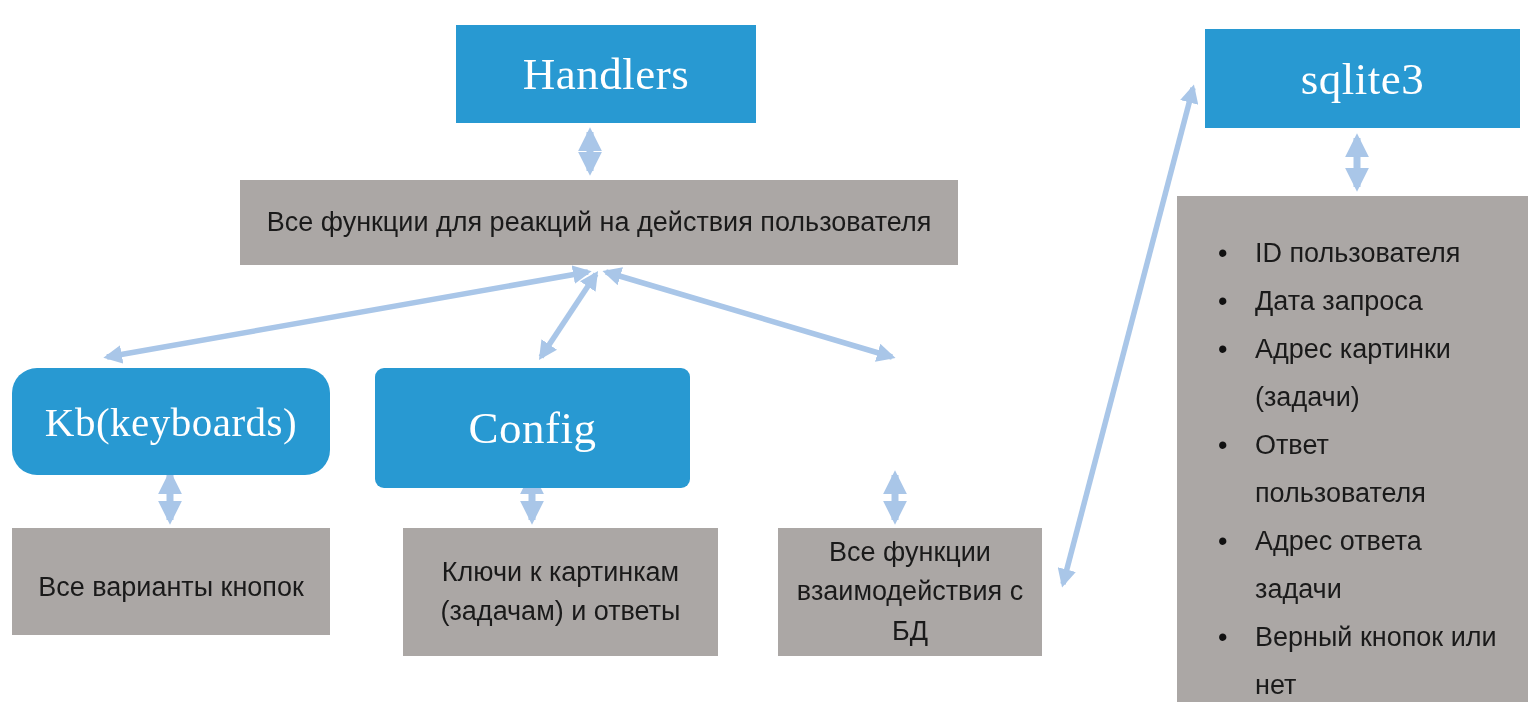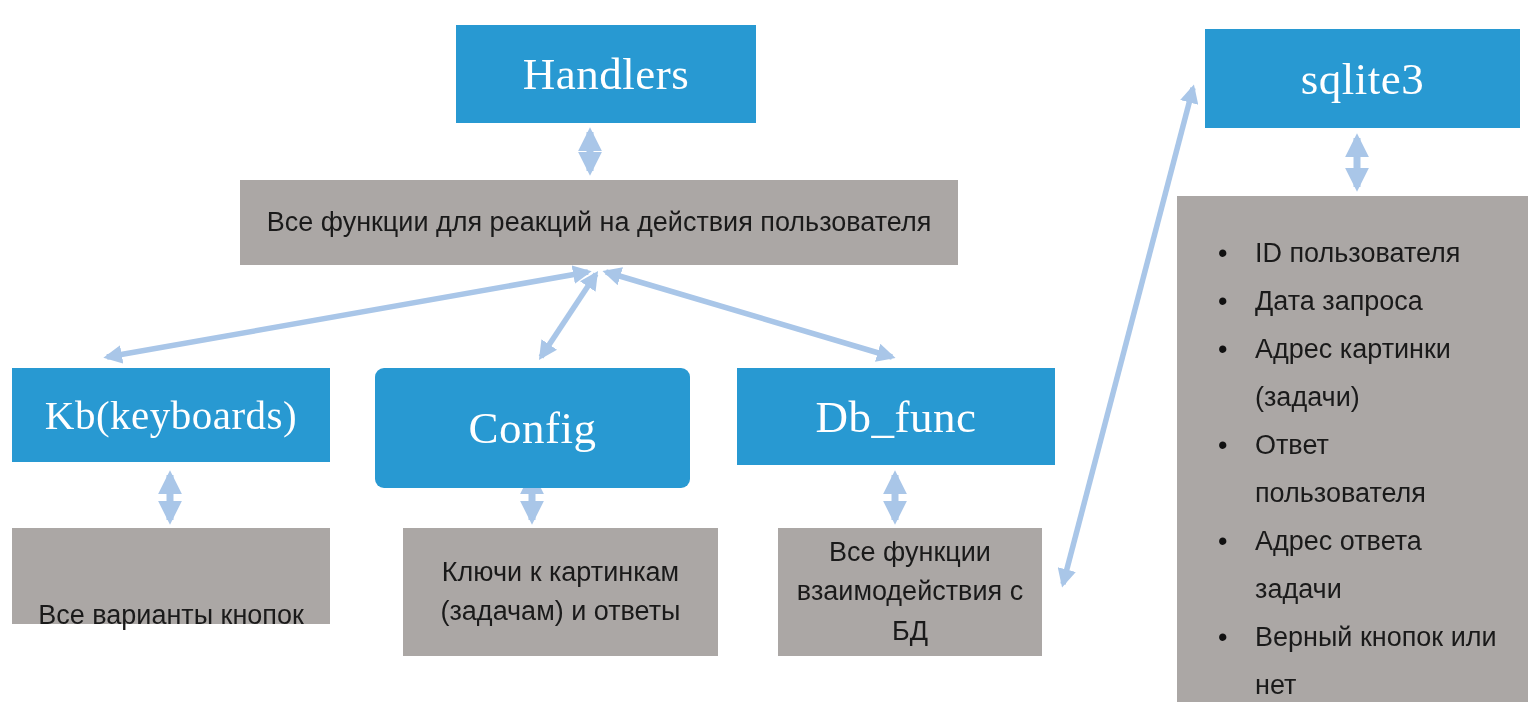--- a/index.html
+++ b/index.html
@@ -37,24 +37,24 @@
   }
   .multiline {
     white-space: pre-line;
     line-height: 1.45;
     margin-left: 28px;
   }
 
   
   #node-handlers      { left: 440px;  top: 25px;  width: 300px; height: 98px; margin-left: 16px; }
   #node-reactions     { left: 240px;  top: 180px; width: 718px; height: 85px; }
-  #node-kb            { left: 12px;   top: 368px; width: 318px; height: 94px; font-size: 41px; }
+  #node-kb            { left: 12px;   top: 368px; width: 318px; height: 107px; font-size: 41px; border-radius: 25px; }
   #node-config        { left: 375px;  top: 368px; width: 315px; height: 120px; border-radius: 9px; }
   #node-dbfunc        { left: 737px;  top: 368px; width: 318px; height: 97px; }
-  #node-kb-desc       { left: 12px;   top: 528px; width: 318px; height: 96px; align-items: flex-start; padding-top: 72px; }
+  #node-kb-desc       { left: 12px;   top: 528px; width: 318px; height: 107px; align-items: flex-start; padding-top: 44px; }
   #node-config-desc   { left: 375px;  top: 528px; width: 315px; height: 128px; }
   #node-dbfunc-desc   { left: 750px;  top: 528px; width: 264px; height: 128px; }
   #node-sqlite3       { left: 1205px; top: 29px;  width: 315px; height: 99px; }
   #node-sqlite3-table { left: 1177px; top: 196px; width: 351px; height: 506px;
                         display: block; text-align: left; }
 
   #node-sqlite3-table ul {
     list-style: none;
     margin: 12px;
     padding: 21px 8px 0 66px;
@@ -117,21 +117,20 @@
   </svg>
 
   <div id="node-handlers" class="node node-blue">Handlers</div>
 
   <div id="node-reactions" class="node node-gray">Все функции для реакций на действия  пользователя</div>
 
   <div id="node-kb" class="node node-blue">Kb(keyboards)</div>
 
   <div id="node-config" class="node node-blue">Config</div>
 
-  <div id="node-dbfunc" class="node node-blue">Db_func</div>
 
   <div id="node-kb-desc" class="node node-gray">Все варианты кнопок</div>
 
   <div id="node-config-desc" class="node node-gray multiline">Ключи к картинкам
 (задачам) и ответы</div>
 
   <div id="node-dbfunc-desc" class="node node-gray multiline">Все функции
 взаимодействия с БД</div>
 
   <div id="node-sqlite3" class="node node-blue">sqlite3</div>

